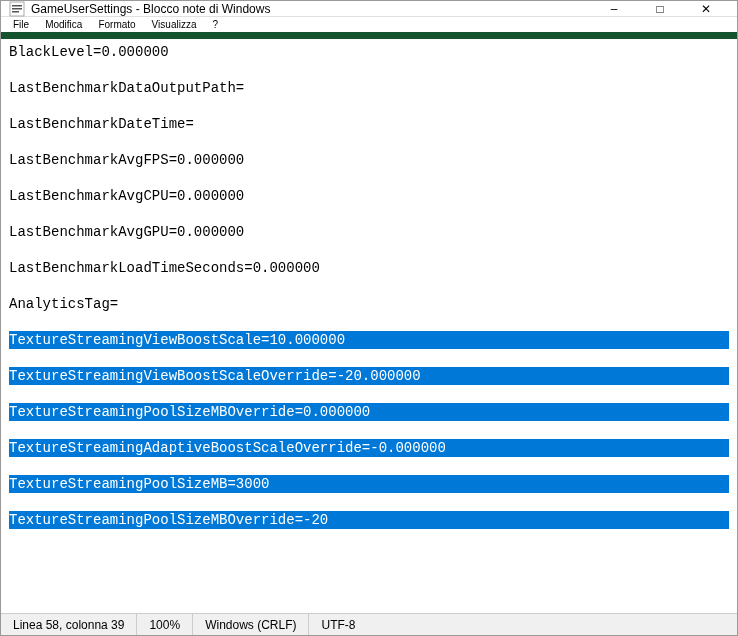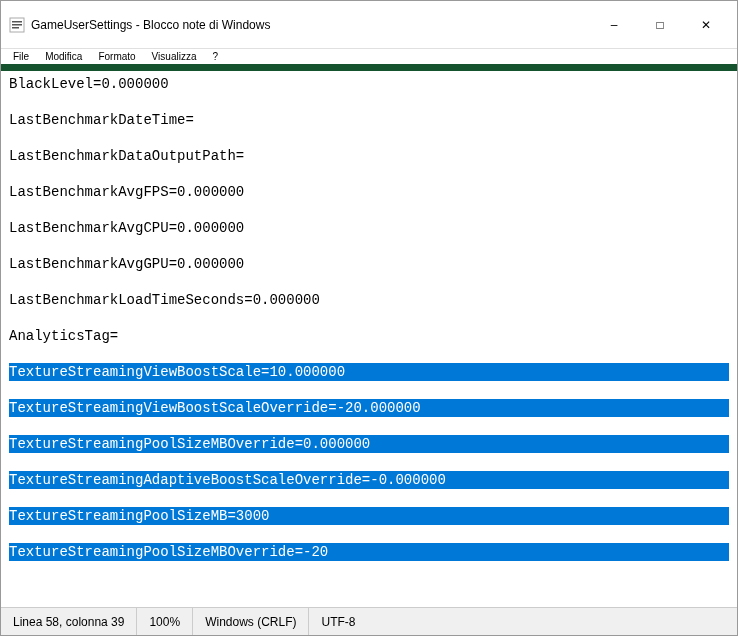--- a/index.html
+++ b/index.html
@@ -18,21 +18,21 @@
     .window {
       width: 738px;
       height: 636px;
       background: #fff;
       display: flex;
       flex-direction: column;
       border: 1px solid #999;
     }
     .title-bar {
       background: #fff;
-      height: 48px;
+      height: 16px;
       display: flex;
       align-items: center;
       padding: 0 8px;
       border-bottom: 1px solid #e0e0e0;
       user-select: none;
     }
     .title-bar-icon {
       width: 16px;
       height: 16px;
       margin-right: 6px;
@@ -109,21 +109,21 @@
     }
     .line {
       display: block;
       white-space: pre;
     }
     .line.selected {
       background-color: #0078d7;
       color: #fff;
     }
     .status-bar {
-      height: 28px;
+      height: 22px;
       background: #f0f0f0;
       border-top: 1px solid #ccc;
       display: flex;
       font-family: 'Segoe UI', Arial, sans-serif;
       font-size: 12px;
       color: #000;
       margin-top: 20px;
     }
     .status-section {
       padding: 0 12px;
@@ -161,22 +161,22 @@
   <div class="menu-bar">
   <span class="menu-item">File</span>
       <span class="menu-item">Modifica</span>
       <span class="menu-item">Formato</span>
       <span class="menu-item">Visualizza</span>
       <span class="menu-item">?</span>
     </div>
 
   <div class="editor-area">
     <div class="text-content" id="editor"><span class="line">BlackLevel=0.000000</span>
+<span class="line">LastBenchmarkDataOutputPath=</span>
 <span class="line">LastBenchmarkDateTime=</span>
-<span class="line">LastBenchmarkDataOutputPath=</span>
 <span class="line">LastBenchmarkAvgFPS=0.000000</span>
 <span class="line">LastBenchmarkAvgCPU=0.000000</span>
 <span class="line">LastBenchmarkAvgGPU=0.000000</span>
 <span class="line">LastBenchmarkLoadTimeSeconds=0.000000</span>
 <span class="line">AnalyticsTag=</span>
 <span class="line selected">TextureStreamingViewBoostScale=10.000000</span>
 <span class="line selected">TextureStreamingViewBoostScaleOverride=-20.000000</span>
 <span class="line selected">TextureStreamingPoolSizeMBOverride=0.000000</span>
 <span class="line selected">TextureStreamingAdaptiveBoostScaleOverride=-0.000000</span>
 <span class="line selected">TextureStreamingPoolSizeMB=3000</span>

